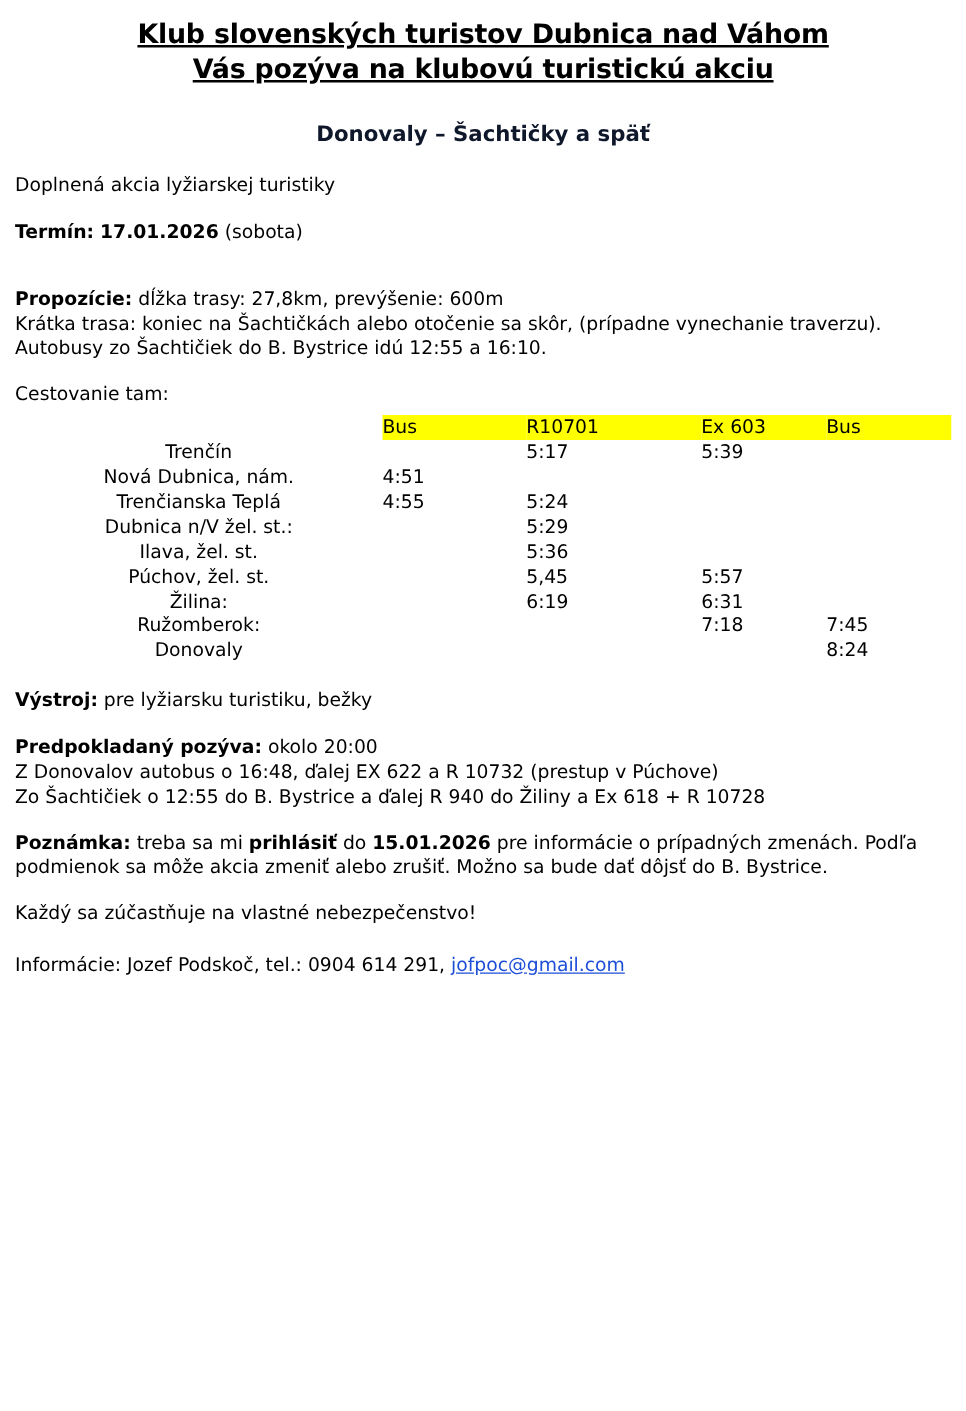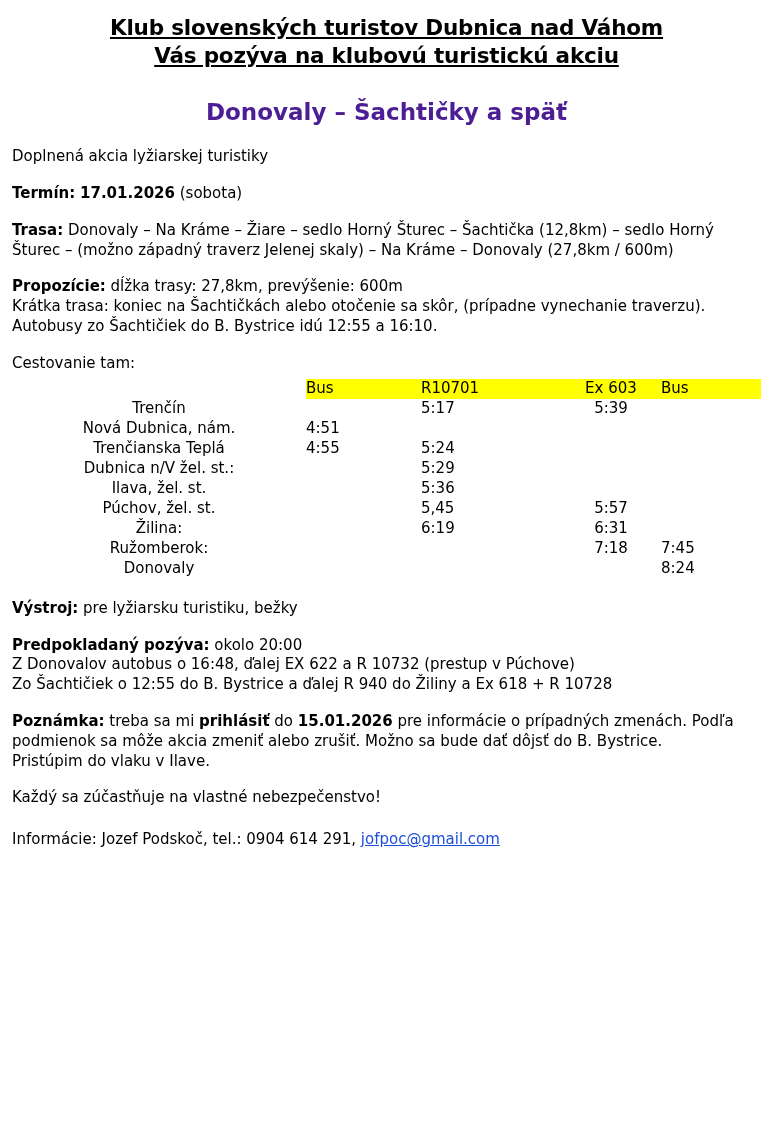--- a/index.html
+++ b/index.html
@@ -29,23 +29,23 @@
     font-size: 21.5px;
     line-height: 1.32;
     letter-spacing: -0.2px;
     margin: 4px 0 0 0;
     text-decoration: underline;
   }
   .header div { white-space: nowrap; }
 
   .event-title {
     text-align: center;
-    color: #4c1d95;
+    color: #0f172a;
     font-weight: bold;
-    font-size: 23px;
+    font-size: 17px;
     margin: 26px 0 20px 0;
   }
 
   .bold { font-weight: bold; }
 
   p.block {
     margin: 0 0 0 0;
   }
   .gap-md { height: 17px; }
   .gap-lg { height: 20px; }
@@ -69,21 +69,21 @@
   .timetable td, .timetable th {
     padding: 0;
     text-align: left;
     vertical-align: top;
     line-height: 1.33;
     font-weight: normal;
   }
   .timetable .col-station { width: 294px; text-align: center; }
   .timetable .col-c1 { width: 115px; }
   .timetable .col-c2 { width: 140px; }
-  .timetable .col-c3 { width: 100px; text-align: center; }
+  .timetable .col-c3 { width: 100px; }
   .timetable .col-c4 { width: auto; }
 
   .timetable thead td {
     background: #ffff00;
     font-weight: normal;
   }
   .timetable thead td.col-station { background: transparent; }
   .timetable thead td.hdr { padding-right: 0; }
 
   .st { font-weight: bold; }
@@ -115,23 +115,20 @@
   <div class="gap-md"></div>
 
   <p class="block para">
     <span class="bold">Termín:</span>
     <span class="bold">17.01.2026</span>
     <span>(sobota)</span>
   </p>
 
   <div class="gap-md"></div>
 
-  <p class="block para">
-    <span class="bold">Trasa:</span><span> Donovaly – Na Kráme – Žiare – sedlo Horný Šturec – Šachtička (12,8km) – sedlo Horný Šturec – (možno západný traverz Jelenej skaly) – Na Kráme – Donovaly (27,8km / 600m)</span>
-  </p>
 
   <div class="gap-md"></div>
 
   <p class="block para">
     <span class="bold">Propozície:</span><span> dĺžka trasy: 27,8km, prevýšenie: 600m</span>
   </p>
   <p class="block para">Krátka trasa: koniec na Šachtičkách alebo otočenie sa skôr, (prípadne vynechanie traverzu). Autobusy zo Šachtičiek do B. Bystrice idú 12:55 a 16:10.</p>
 
   <div class="gap-md"></div>
 
@@ -226,21 +223,20 @@
     <span class="bold">Predpokladaný pozýva:</span><span> okolo 20:00</span>
   </p>
   <p class="block para">Z Donovalov autobus o 16:48, ďalej EX 622 a R 10732 (prestup v Púchove)</p>
   <p class="block para">Zo Šachtičiek o 12:55 do B. Bystrice a ďalej R 940 do Žiliny a Ex 618 + R 10728</p>
 
   <div class="gap-md"></div>
 
   <p class="block para">
     <span class="bold">Poznámka:</span><span> treba sa mi </span><span class="bold">prihlásiť</span><span> do </span><span class="bold">15.01.2026</span><span> pre informácie o prípadných zmenách. Podľa podmienok sa môže akcia zmeniť alebo zrušiť. Možno sa bude dať dôjsť do B. Bystrice.</span>
   </p>
-  <p class="block para">Pristúpim do vlaku v Ilave.</p>
 
   <div class="gap-md"></div>
 
   <p class="block para">Každý sa zúčastňuje na vlastné nebezpečenstvo!</p>
 
   <div class="footer-info">
     <span>Informácie: Jozef Podskoč, tel.: 0904 614 291, </span><a class="mail" href="#">jofpoc@gmail.com</a>
   </div>
 
 </div>

